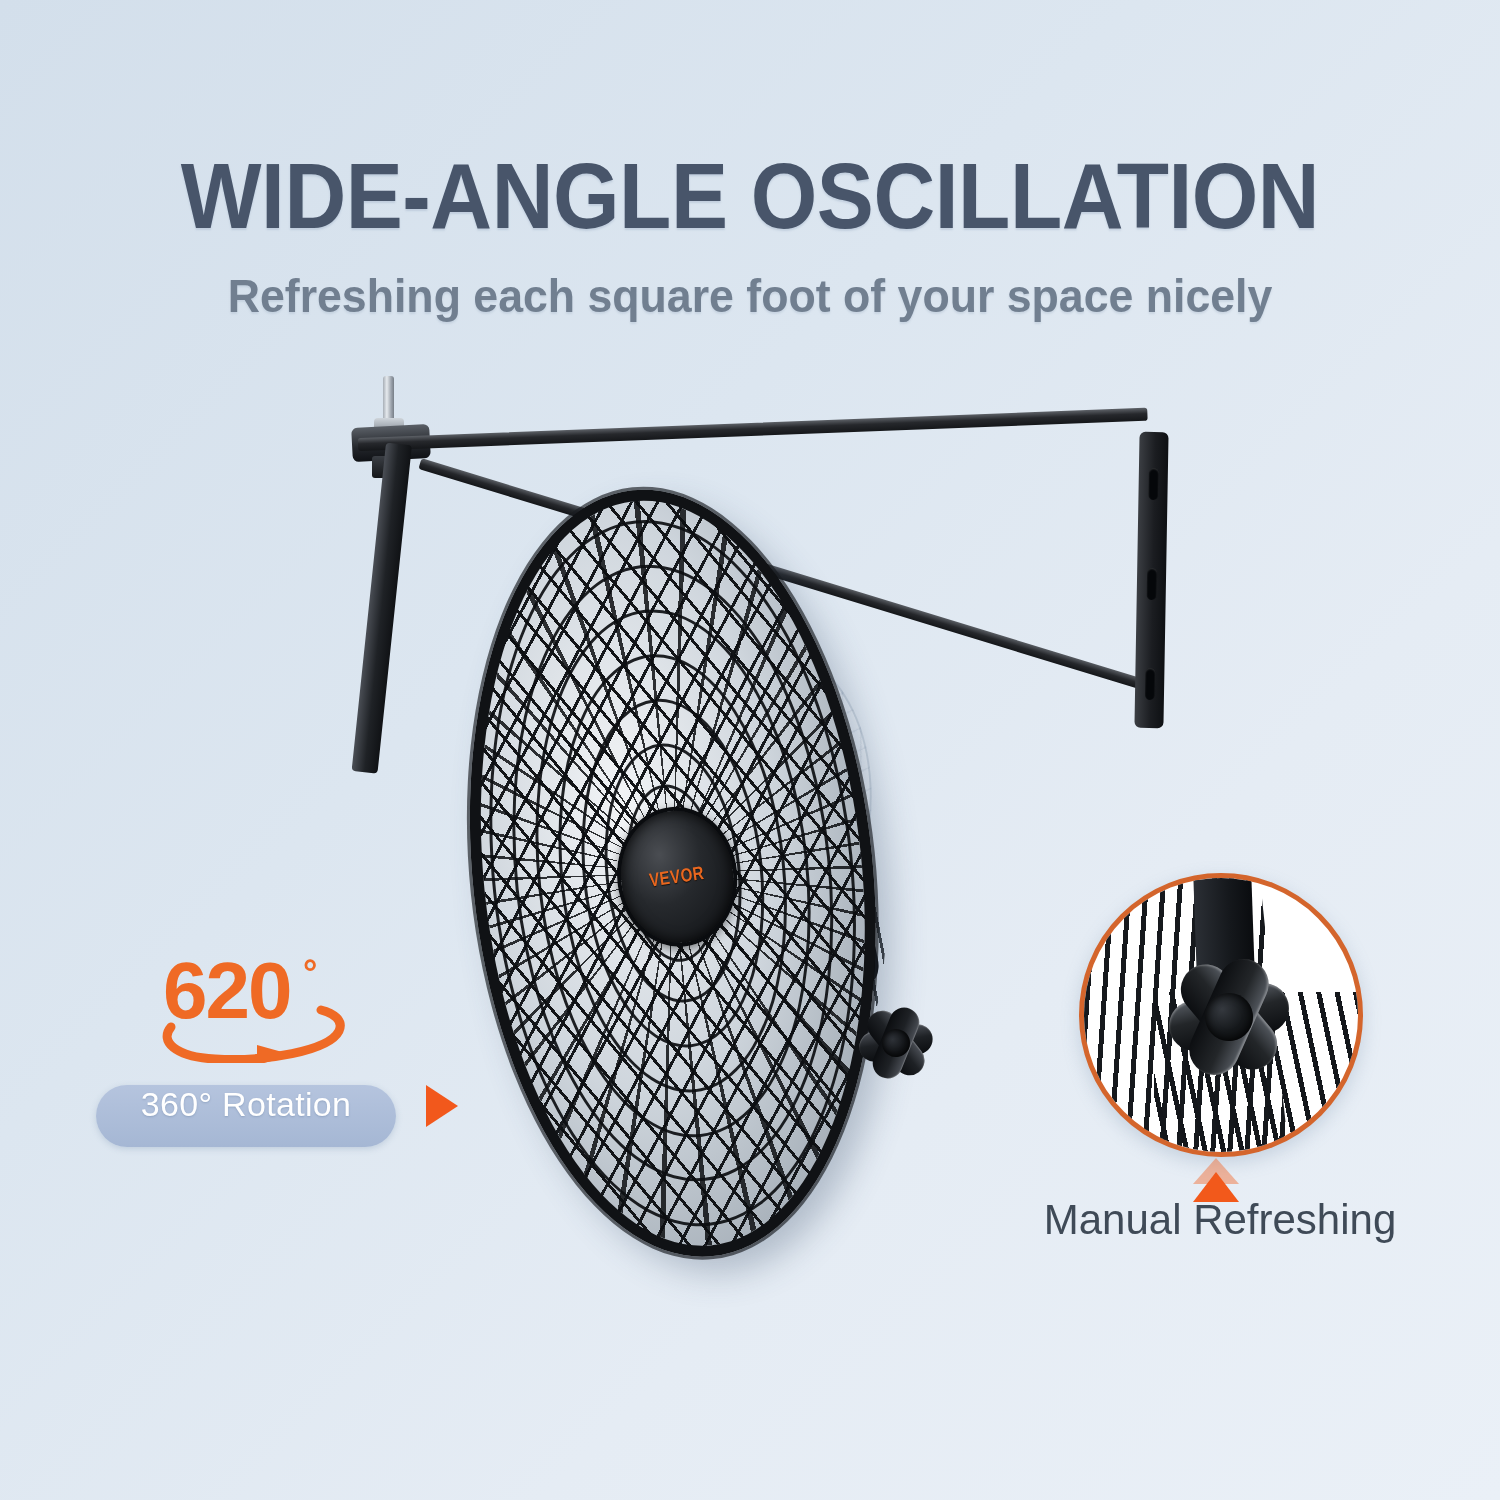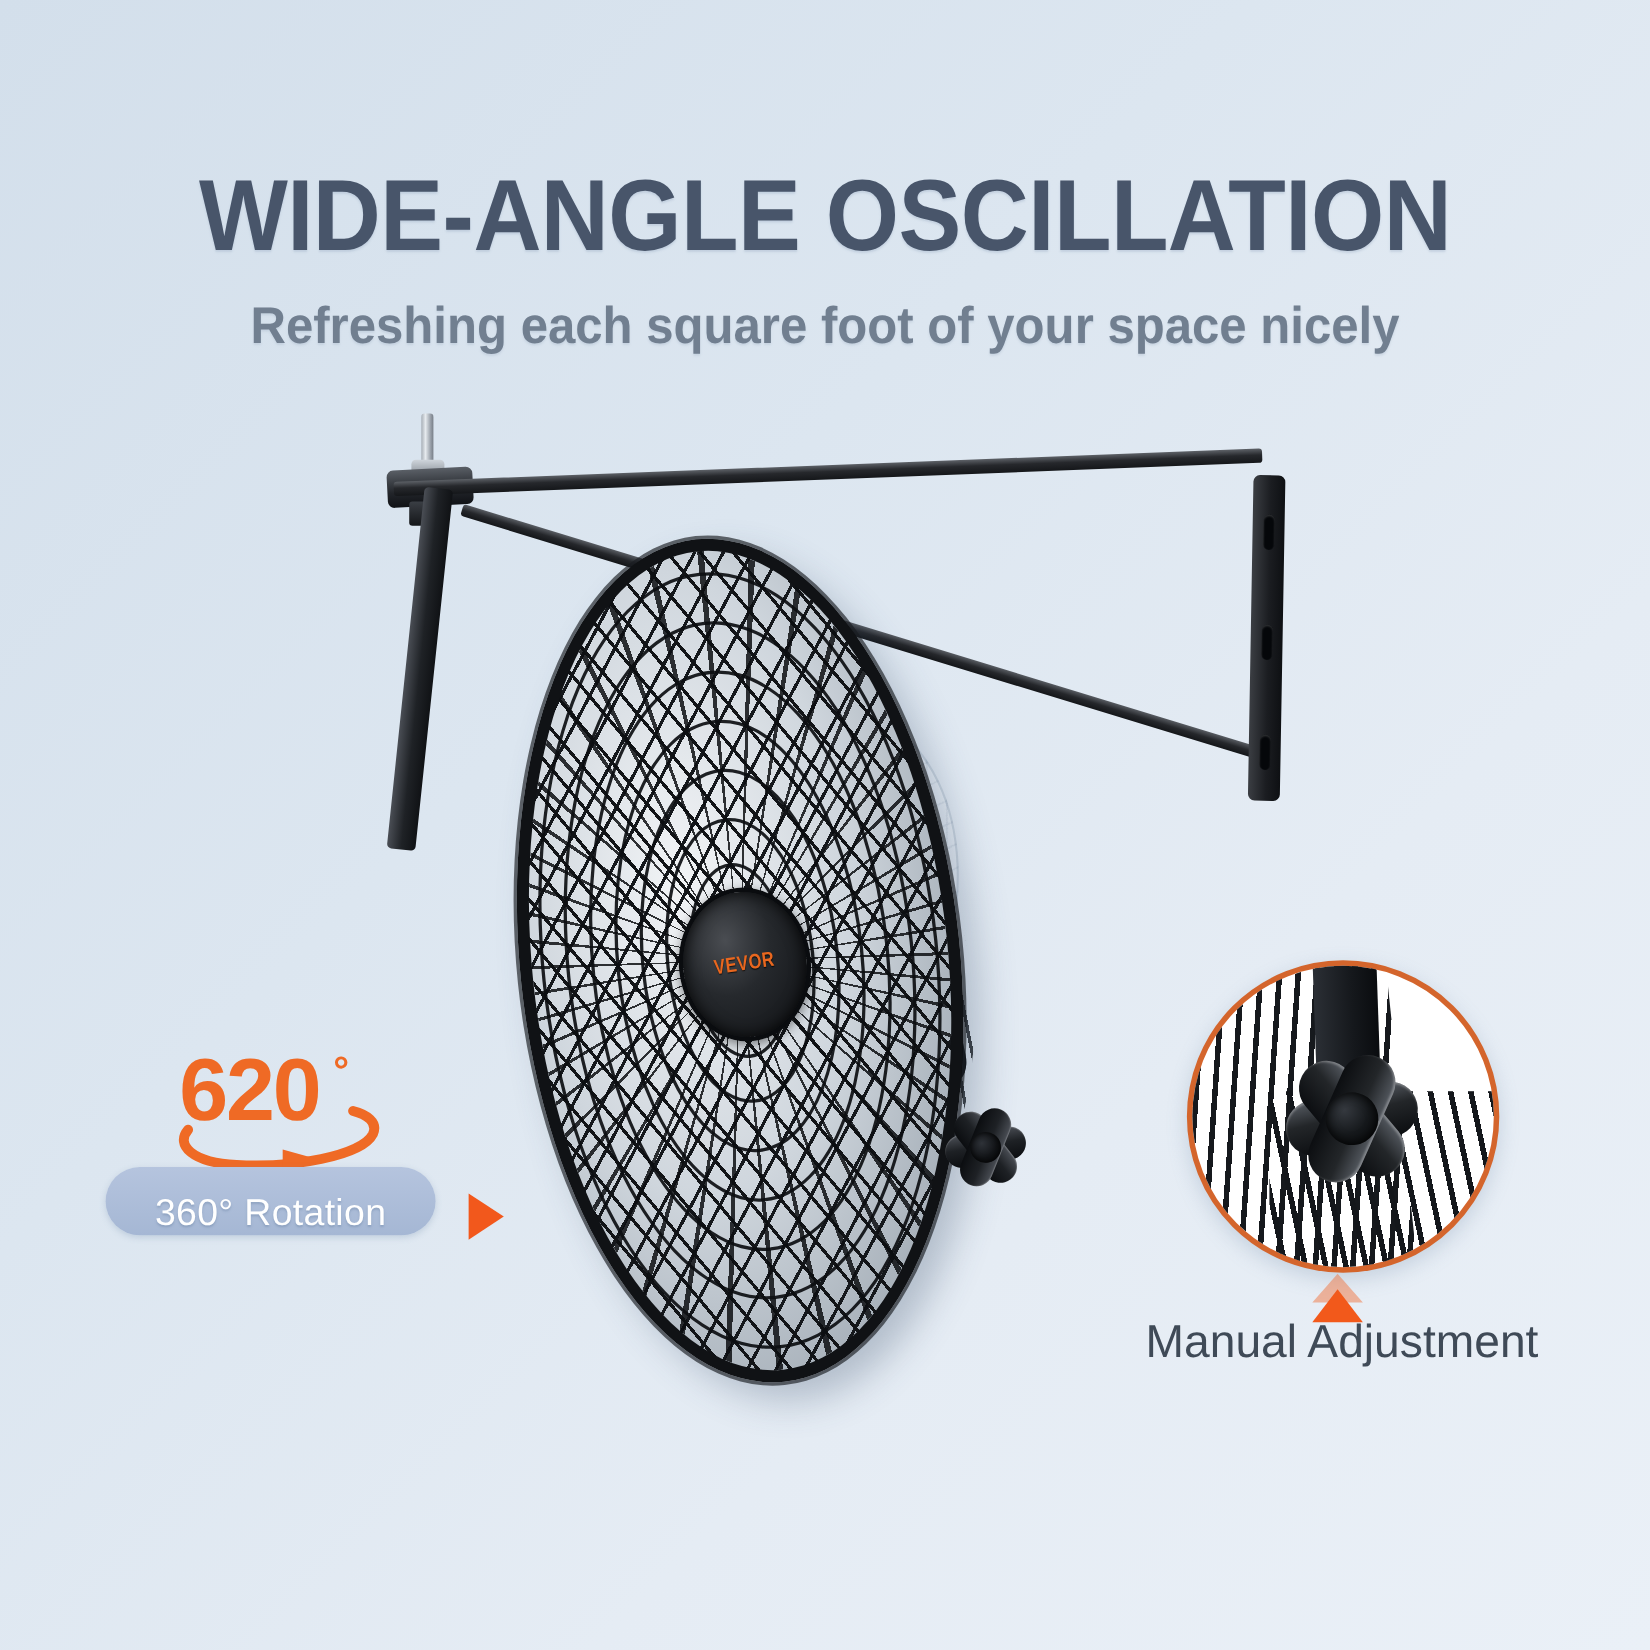--- a/index.html
+++ b/index.html
@@ -389,28 +389,28 @@
   .rot-orbit {
     position: absolute;
     left: 0px;
     top: 46px;
     width: 200px;
     height: 62px;
   }
   .rot-pill {
     position: absolute;
     left: -12px;
-    top: 106px;
+    top: 130px;
     width: 300px;
     height: 62px;
     border-radius: 31px;
     background: linear-gradient(180deg, #b5c4de 0%, #a5b7d4 100%);
     box-shadow: 0 2px 6px rgba(120,145,175,0.30);
     display: flex;
-    align-items: flex-end;
+    align-items: flex-start;
     justify-content: center;
   }
   .rot-pill span {
     color: #ffffff;
     font-size: 34px;
     font-weight: 400;
     letter-spacing: 0.3px;
     text-shadow: 0 1px 2px rgba(90,115,150,0.35);
     white-space: nowrap;
   }
@@ -640,15 +640,15 @@
       <div class="lobe l2"></div>
       <div class="lobe l3"></div>
       <div class="cap"></div>
     </div>
   </div>
 
   <div class="adj-arrow">
     <div class="tri t-back"></div>
     <div class="tri t-front"></div>
   </div>
-  <div class="adj-label">Manual Adjustment</div>
+  <div class="adj-label">Manual Refreshing</div>
 
 </div>
 
 </body></html>

